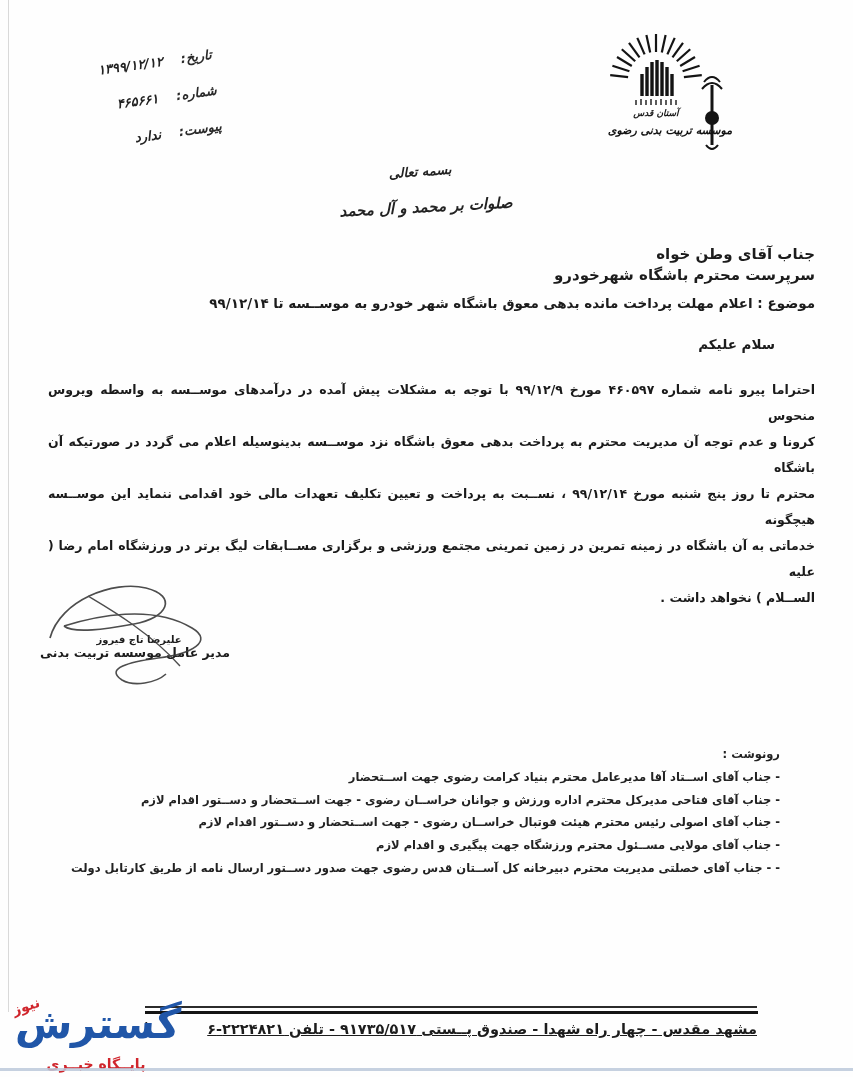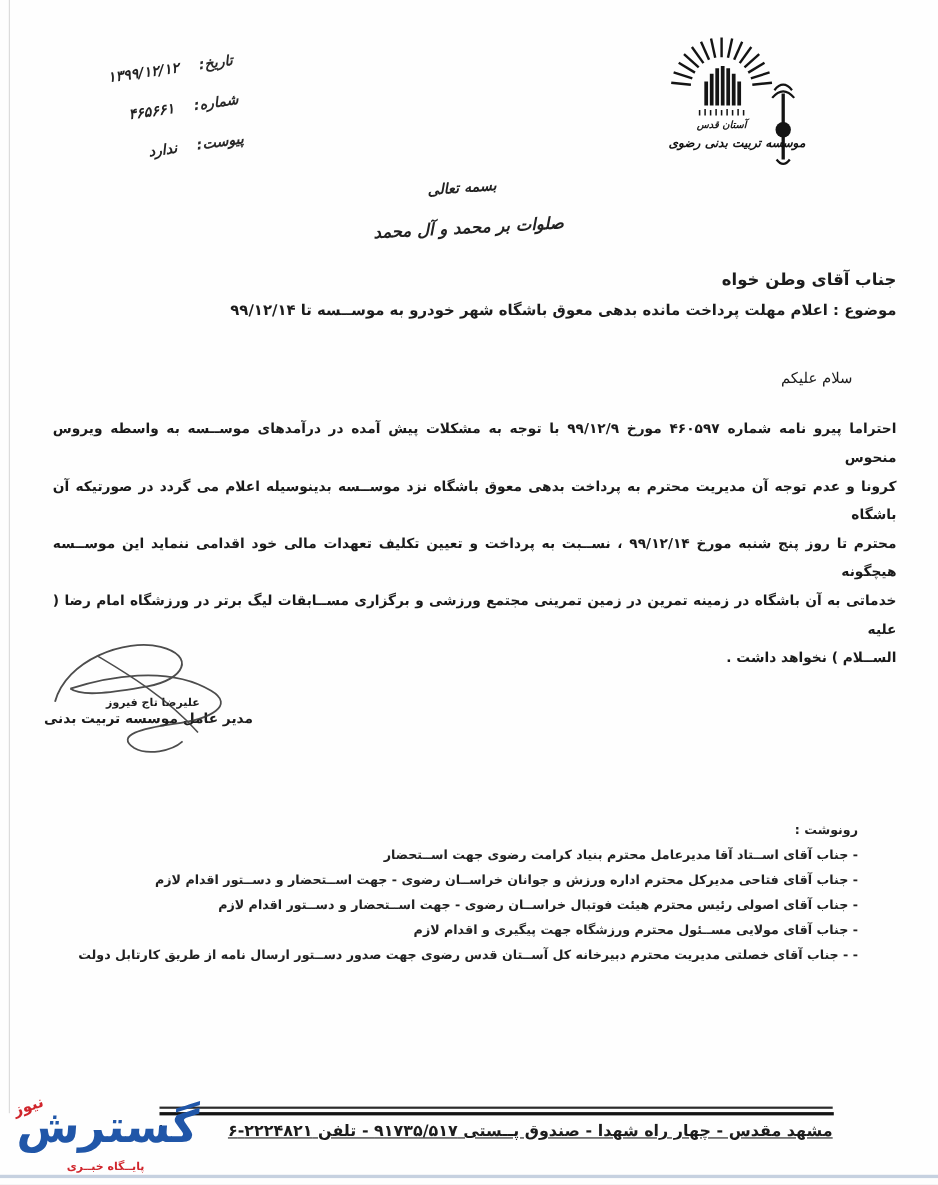--- a/index.html
+++ b/index.html
@@ -31,21 +31,21 @@
   #invocation-1{left:340px;top:164px;width:160px;text-align:center;font-style:italic;
     font-weight:600;font-size:13px;transform:rotate(-4deg);color:#222;}
   #invocation-2{left:326px;top:198px;width:200px;text-align:center;font-style:italic;
     font-weight:600;font-size:15px;transform:rotate(-3deg);color:#222;}
 
   
   #recipient{right:38px;top:244px;text-align:right;}
   .recip-line{font-size:15px;font-weight:700;line-height:21px;}
   #subject-line{font-size:13.5px;font-weight:700;margin-top:9px;}
 
-  #salutation{right:78px;top:336px;font-size:13.5px;font-weight:400;}
+  #salutation{right:78px;top:336px;font-size:13.5px;font-weight:700;}
 
   
   #body-text{left:48px;right:38px;top:377px;}
   .body-line{direction:rtl;font-size:12.5px;font-weight:700;line-height:26px;
     text-align:justify;text-align-last:justify;color:#1a1a1a;}
   .body-line.last{text-align:right;text-align-last:right;}
 
   
   #signature{left:48px;top:586px;width:182px;text-align:center;}
   #signature-scribble{position:absolute;left:-18px;top:-12px;z-index:2;opacity:.9;}
@@ -63,21 +63,21 @@
   #footer-address{right:96px;top:1021px;font-size:14.5px;font-weight:700;white-space:nowrap;text-decoration:underline;}
   #footer-stray-mark{left:144px;top:1020px;font-size:15px;font-weight:700;}
 
   
   #watermark{left:10px;top:996px;width:170px;height:80px;}
   #wm-main{position:absolute;left:6px;top:4px;font-size:41px;font-weight:800;
     transform:skewX(-4deg);letter-spacing:-2px;white-space:nowrap;}
   #wm-sub{position:absolute;left:2px;top:2px;font-size:14px;font-weight:700;
     transform:rotate(-18deg);}
   #wm-tagline{position:absolute;left:22px;top:60px;width:128px;text-align:center;
-    font-size:10px;font-weight:700;letter-spacing:1px;white-space:nowrap;}
+    font-size:14px;font-weight:700;letter-spacing:1px;white-space:nowrap;}
 </style>
 </head>
 <body>
 
 <div id="page">
 
   <div id="left-artifact" class="abs"></div>
 
   <div id="header-meta" class="abs">
     <div class="hm-row">
@@ -143,20 +143,21 @@
       <text x="60" y="86" text-anchor="middle" font-size="9" font-style="italic" font-weight="600" fill="#1a1a1a" font-family="DejaVu Sans, sans-serif" direction="rtl">آستان قدس</text>
       <text x="74" y="104" text-anchor="middle" font-size="11" font-style="italic" font-weight="800" fill="#111" font-family="DejaVu Sans, sans-serif" direction="rtl">موسسه تربیت بدنی رضوی</text>
     </svg>
   </div>
 
   <div id="invocation-1" class="abs rtl">بسمه تعالی</div>
   <div id="invocation-2" class="abs rtl">صلوات بر محمد و آل محمد</div>
 
   <div id="recipient" class="abs rtl">
     <div class="recip-line nowrap">جناب آقای وطن خواه</div>
+    <div class="recip-line nowrap">سرپرست محترم باشگاه شهرخودرو</div>
     <div id="subject-line" class="nowrap">موضوع : اعلام مهلت پرداخت مانده بدهی معوق باشگاه شهر خودرو به موســسه تا ۹۹/۱۲/۱۴</div>
   </div>
 
   <div id="salutation" class="abs rtl nowrap">سلام علیکم</div>
 
   <div id="body-text" class="abs">
     <div class="body-line">احتراما پیرو نامه شماره ۴۶۰۵۹۷ مورخ ۹۹/۱۲/۹ با توجه به مشکلات پیش آمده در درآمدهای موســسه به واسطه ویروس منحوس</div>
     <div class="body-line">کرونا و عدم توجه آن مدیریت محترم به پرداخت بدهی معوق باشگاه نزد موســسه بدینوسیله اعلام می گردد در صورتیکه آن باشگاه</div>
     <div class="body-line">محترم تا روز پنج شنبه مورخ ۹۹/۱۲/۱۴ ، نســبت به پرداخت و تعیین تکلیف تعهدات مالی خود اقدامی ننماید این موســسه هیچگونه</div>
     <div class="body-line">خدماتی به آن باشگاه در زمینه تمرین در زمین تمرینی مجتمع ورزشی و برگزاری مســابقات لیگ برتر در ورزشگاه امام رضا ( علیه</div>

